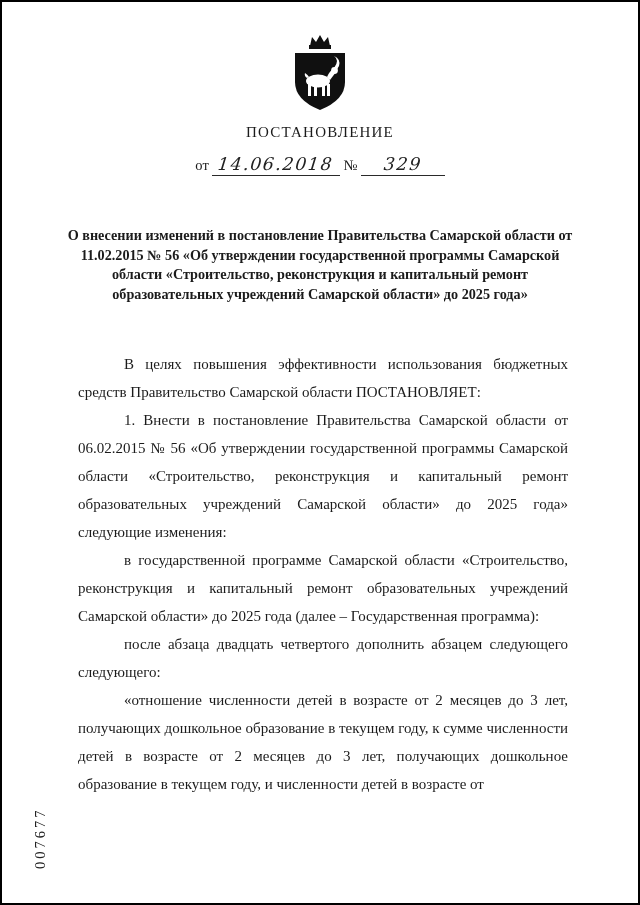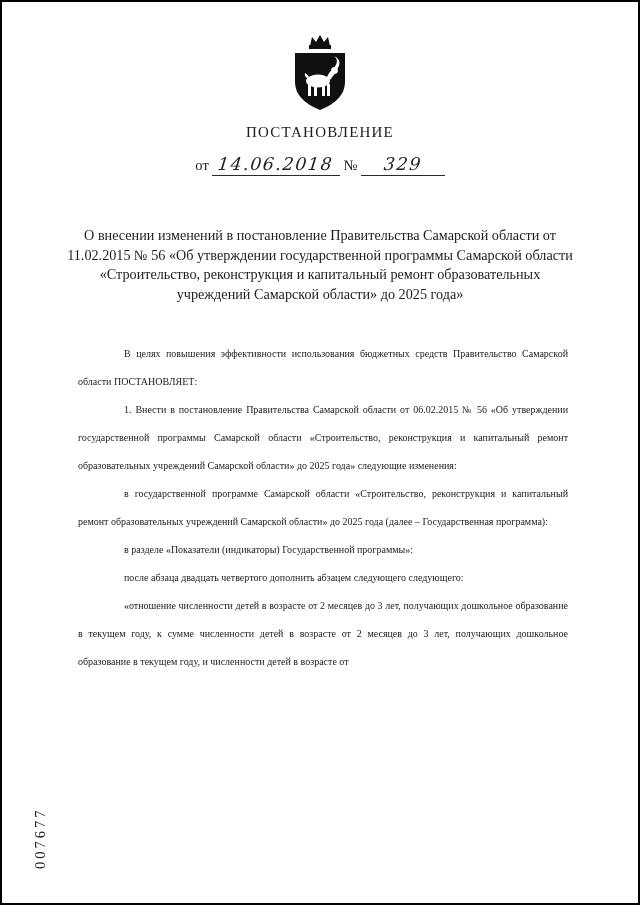--- a/index.html
+++ b/index.html
@@ -44,27 +44,27 @@
     font-size:17.5px;
     letter-spacing:1.5px;
     color:#222;
     transform:skewX(-6deg);
     display:inline-block;
   }
   .subject{
     width:512px;
     margin:50px auto 0 auto;
     text-align:center;
-    font-weight:normal;
+    font-weight:bold;
     font-size:14.2px;
     line-height:19.5px;
   }
   main{
-    margin:36px 70px 0 76px;
-    font-size:10px;
+    margin:46px 70px 0 76px;
+    font-size:15px;
     line-height:28px;
     text-align:justify;
   }
   main p{
     margin:0;
     text-indent:46px;
   }
   .vertical-number{
     position:absolute;
     left:30px;
@@ -115,20 +115,19 @@
       <span class="blank-line num"><span class="handwriting">329</span></span>
     </div>
   </header>
 
   <div class="subject">О внесении изменений в постановление Правительства Самарской области от 11.02.2015 № 56 «Об утверждении государственной программы Самарской области «Строительство, реконструкция и капитальный ремонт образовательных учреждений Самарской области» до 2025 года»</div>
 
   <main>
     <p>В целях повышения эффективности использования бюджетных средств Правительство Самарской области ПОСТАНОВЛЯЕТ:</p>
     <p>1. Внести в постановление Правительства Самарской области от 06.02.2015 № 56 «Об утверждении государственной программы Самарской области «Строительство, реконструкция и капитальный ремонт образовательных учреждений Самарской области» до 2025 года» следующие изменения:</p>
     <p>в государственной программе Самарской области «Строительство, реконструкция и капитальный ремонт образовательных учреждений Самарской области» до 2025 года (далее – Государственная программа):</p>
-    <p>в разделе «Показатели (индикаторы) Государственной программы»:</p>
     <p>после абзаца двадцать четвертого дополнить абзацем следующего следующего:</p>
     <p>«отношение численности детей в возрасте от 2 месяцев до 3 лет, получающих дошкольное образование в текущем году, к сумме численности детей в возрасте от 2 месяцев до 3 лет, получающих дошкольное образование в текущем году, и численности детей в возрасте от</p>
   </main>
 
   <div class="vertical-number">007677</div>
 
 </div>
 
 </body></html>

